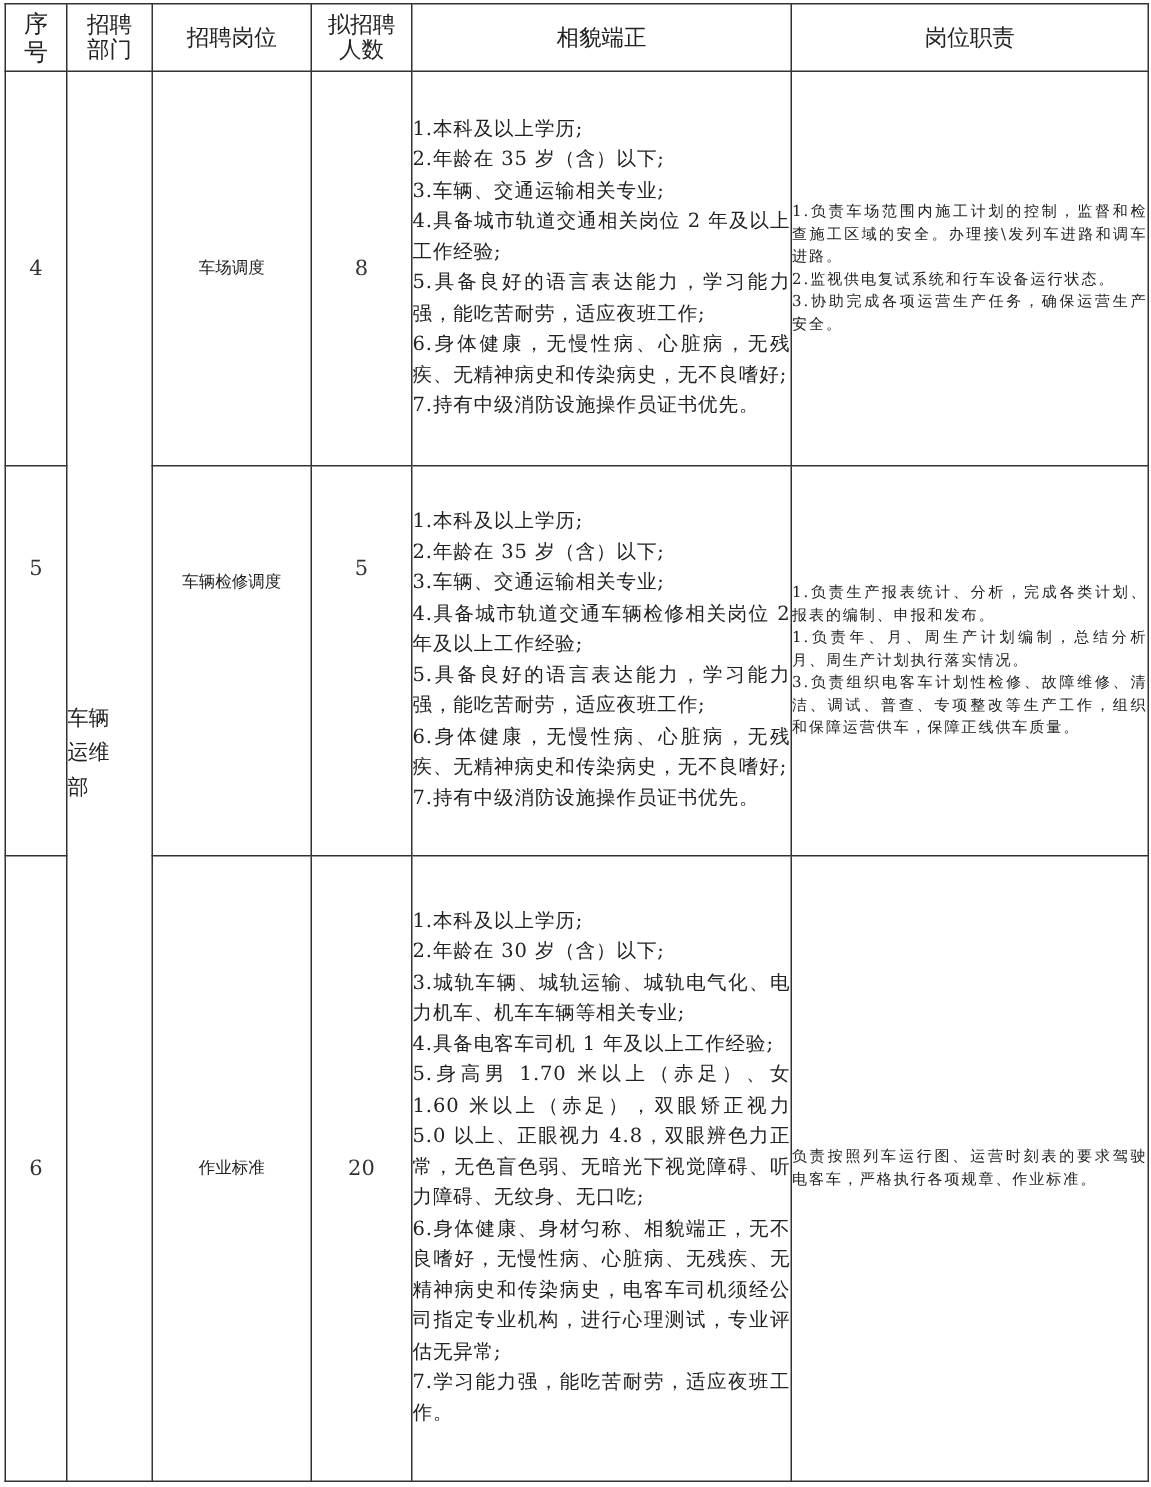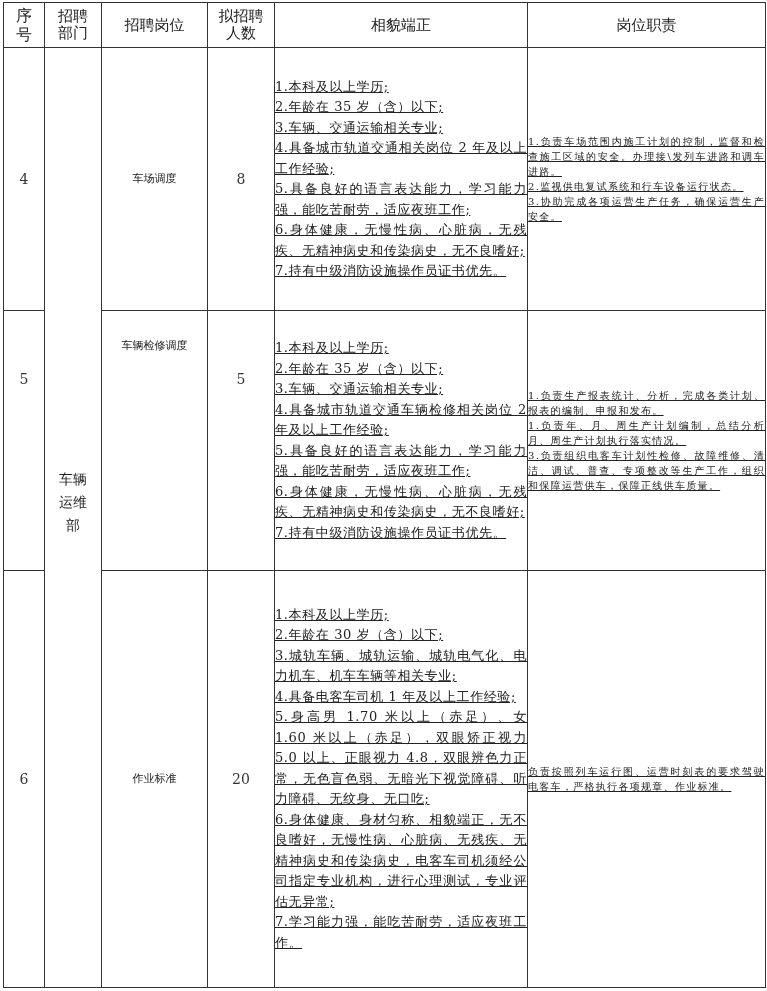--- a/index.html
+++ b/index.html
@@ -19,24 +19,24 @@
     font-family: "DejaVu Sans", "Liberation Sans", sans-serif;
     font-weight: normal;
     font-size: 15px;
     line-height: 17px;
     color: #222;
     text-align: center;
     height: 44px;
   }
   td.center { text-align: center; font-size: 14px; color: #333; }
   td.pos { font-size: 11px; line-height: 22px; padding: 0 12px; text-align: center; }
-  td.dept { font-size: 14px; line-height: 23px; text-align: center; padding: 0 8px; }
+  td.dept { font-size: 14px; line-height: 23px; padding: 0 8px; }
   td.qual { vertical-align: top; padding: 1px 6px 0 7px; font-size: 13px; line-height: 20.5px; text-align: justify; letter-spacing: 0.6px; }
   td.duty { padding: 0 6px 0 9px; font-size: 10px; line-height: 15px; text-align: justify; letter-spacing: 1.3px; }
-  .line { display: block; text-decoration: underline; }
+  .line { display: block; }
 </style>
 </head>
 <body>
 
 <table class="jobs">
   <colgroup>
     <col style="width:41px">
     <col style="width:57px">
     <col style="width:106px">
     <col style="width:67px">
@@ -69,21 +69,21 @@
         <span class="line">7.持有中级消防设施操作员证书优先。</span>
       </td>
       <td class="duty">
         <span class="line">1.负责车场范围内施工计划的控制，监督和检查施工区域的安全。办理接\发列车进路和调车进路。</span>
         <span class="line">2.监视供电复试系统和行车设备运行状态。</span>
         <span class="line">3.协助完成各项运营生产任务，确保运营生产安全。</span>
       </td>
     </tr>
     <tr style="height:260px">
       <td class="center" style="vertical-align:top;padding-top:60px">5</td>
-      <td class="pos" style="vertical-align:top;padding-top:24px">车辆检修调度</td>
+      <td class="pos" style="vertical-align:top;padding-top:66px">车辆检修调度</td>
       <td class="center" style="vertical-align:top;padding-top:60px">5</td>
       <td class="qual">
         <span class="line">1.本科及以上学历;</span>
         <span class="line">2.年龄在 35 岁（含）以下;</span>
         <span class="line">3.车辆、交通运输相关专业;</span>
         <span class="line">4.具备城市轨道交通车辆检修相关岗位 2 年及以上工作经验;</span>
         <span class="line">5.具备良好的语言表达能力，学习能力强，能吃苦耐劳，适应夜班工作;</span>
         <span class="line">6.身体健康，无慢性病、心脏病，无残疾、无精神病史和传染病史，无不良嗜好;</span>
         <span class="line">7.持有中级消防设施操作员证书优先。</span>
       </td>

